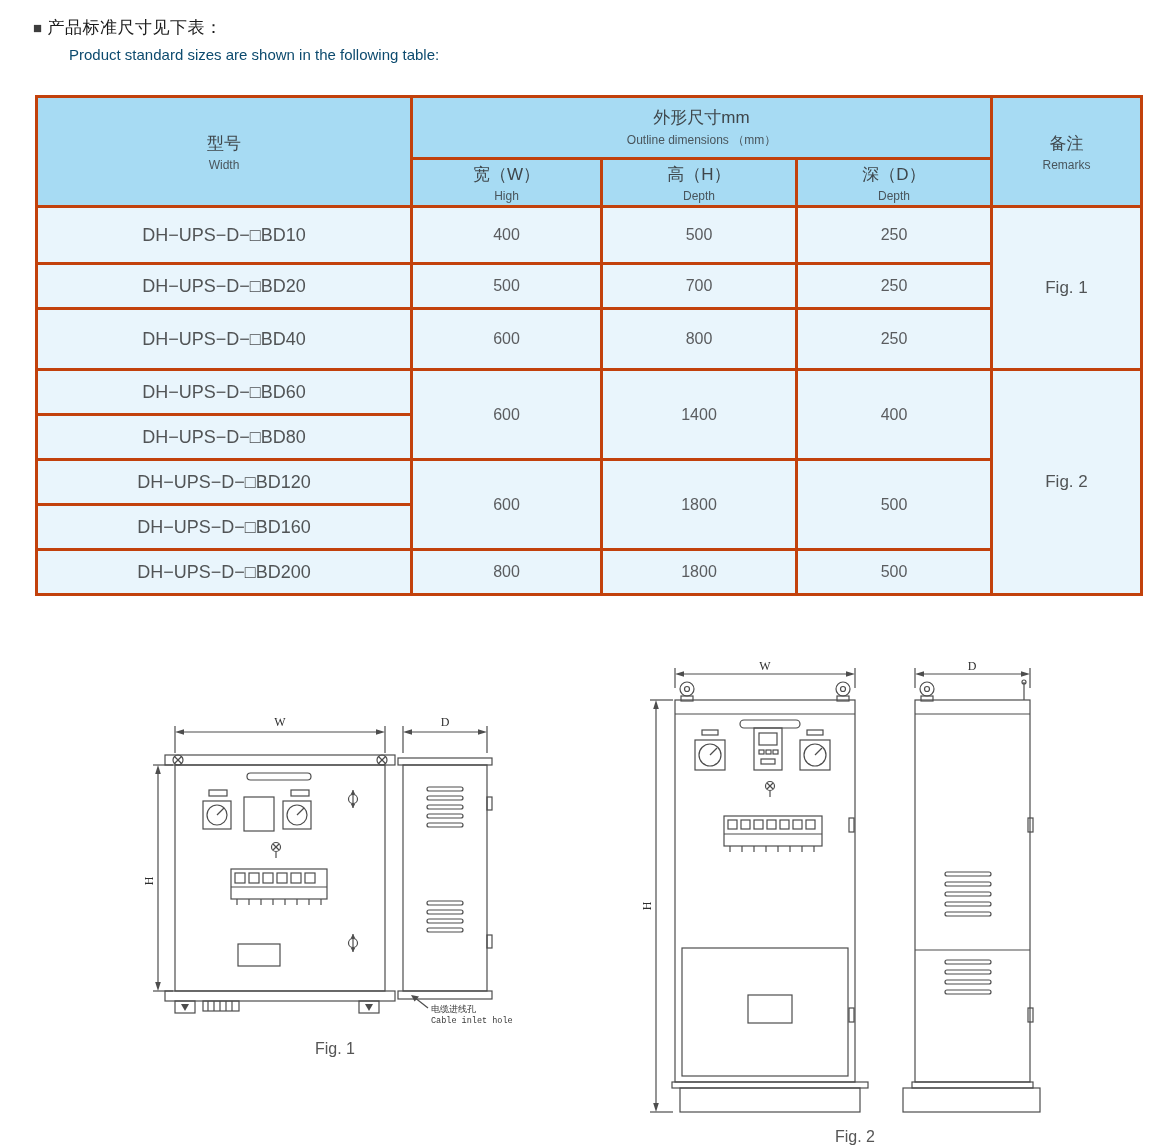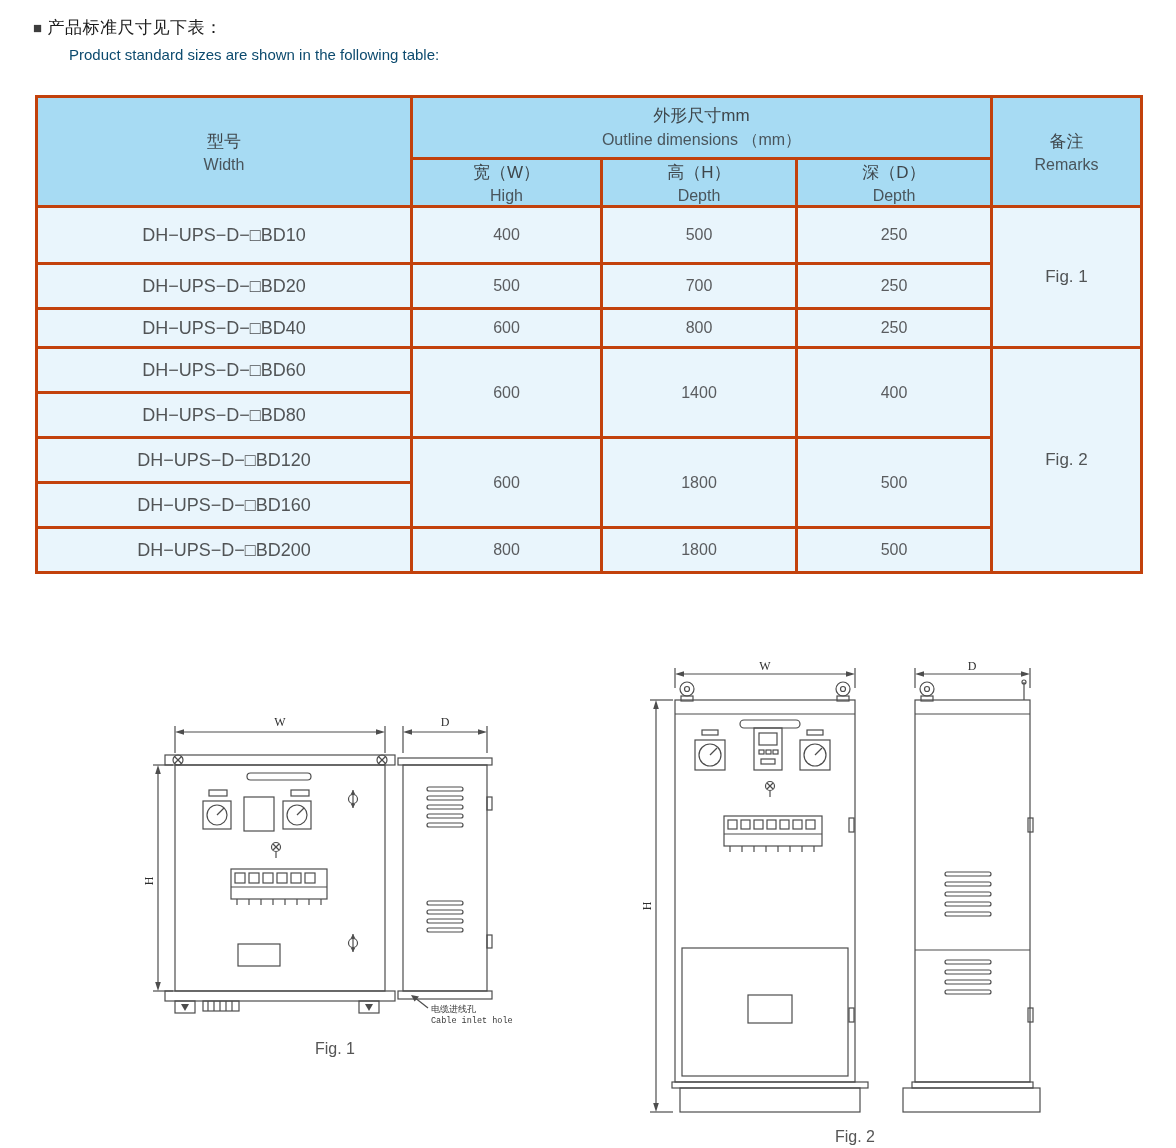--- a/index.html
+++ b/index.html
@@ -18,21 +18,21 @@
 
   
   table.size-table {
     position:absolute; left:35px; top:95px; width:1105px;
     border-collapse:collapse; text-align:center; table-layout:fixed;
   }
   table.size-table th, table.size-table td { border:3px solid #c2410c; padding:0; vertical-align:middle; }
   table.size-table thead th { background:#a7dbf3; font-weight:normal; }
   table.size-table tbody td { background:#e9f5fc; }
   .th-cn { font-size:17px; color:#3e464b; }
-  .th-en { font-size:16px; color:#49555c; margin-top:3px; }
+  .th-en { font-size:12px; color:#49555c; margin-top:3px; }
   td.model-cell { font-size:18px; color:#515456; }
   td.num-cell { font-size:16px; color:#5a5c5f; }
   td.remark-cell { font-size:17px; color:#515456; }
 
   
   .figure { position:absolute; }
   .fig-caption { text-align:center; font-size:16px; color:#555; margin-top:9px; }
 
   svg .draw line, svg .draw rect, svg .draw circle, svg .draw path.ln {
     stroke:#4d4d4d; stroke-width:1.2; fill:none;
@@ -101,21 +101,21 @@
       <td class="num-cell">500</td>
       <td class="num-cell">250</td>
       <td class="remark-cell" rowspan="3">Fig. 1</td>
     </tr>
     <tr style="height:45px">
       <td class="model-cell">DH−UPS−D−□BD20</td>
       <td class="num-cell">500</td>
       <td class="num-cell">700</td>
       <td class="num-cell">250</td>
     </tr>
-    <tr style="height:39px">
+    <tr style="height:61px">
       <td class="model-cell">DH−UPS−D−□BD40</td>
       <td class="num-cell">600</td>
       <td class="num-cell">800</td>
       <td class="num-cell">250</td>
     </tr>
     <tr style="height:45px">
       <td class="model-cell">DH−UPS−D−□BD60</td>
       <td class="num-cell" rowspan="2">600</td>
       <td class="num-cell" rowspan="2">1400</td>
       <td class="num-cell" rowspan="2">400</td>

